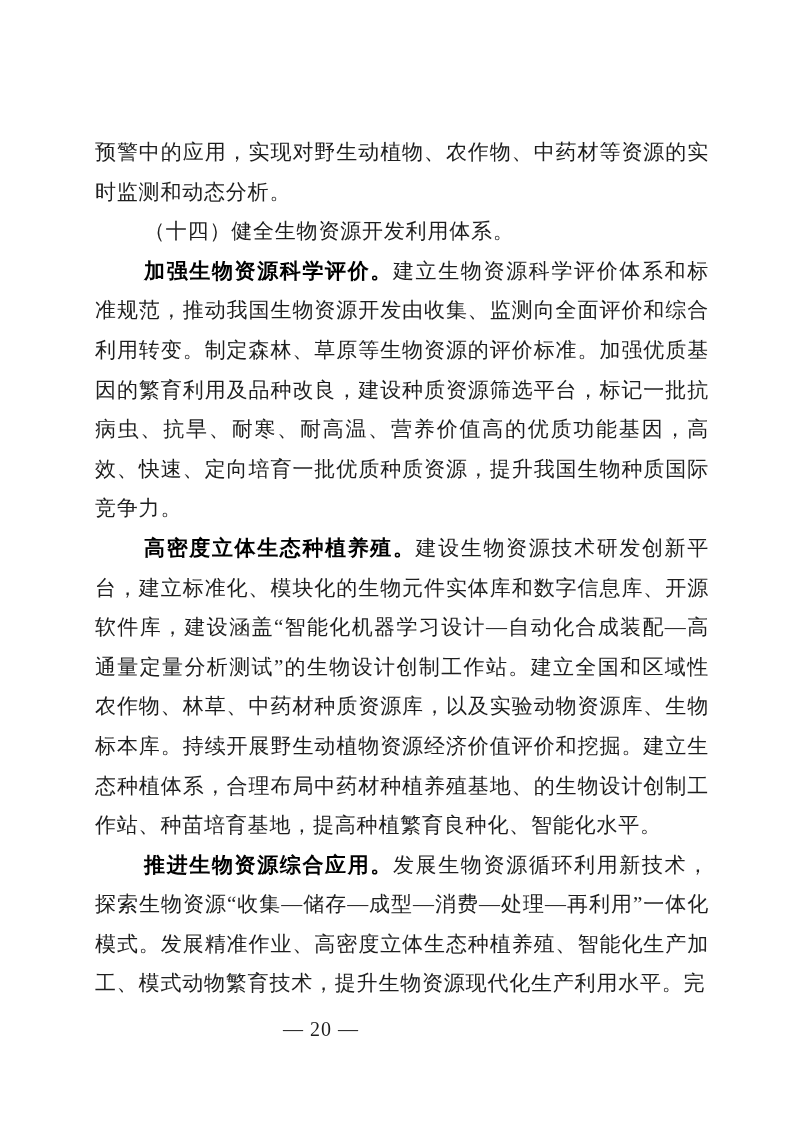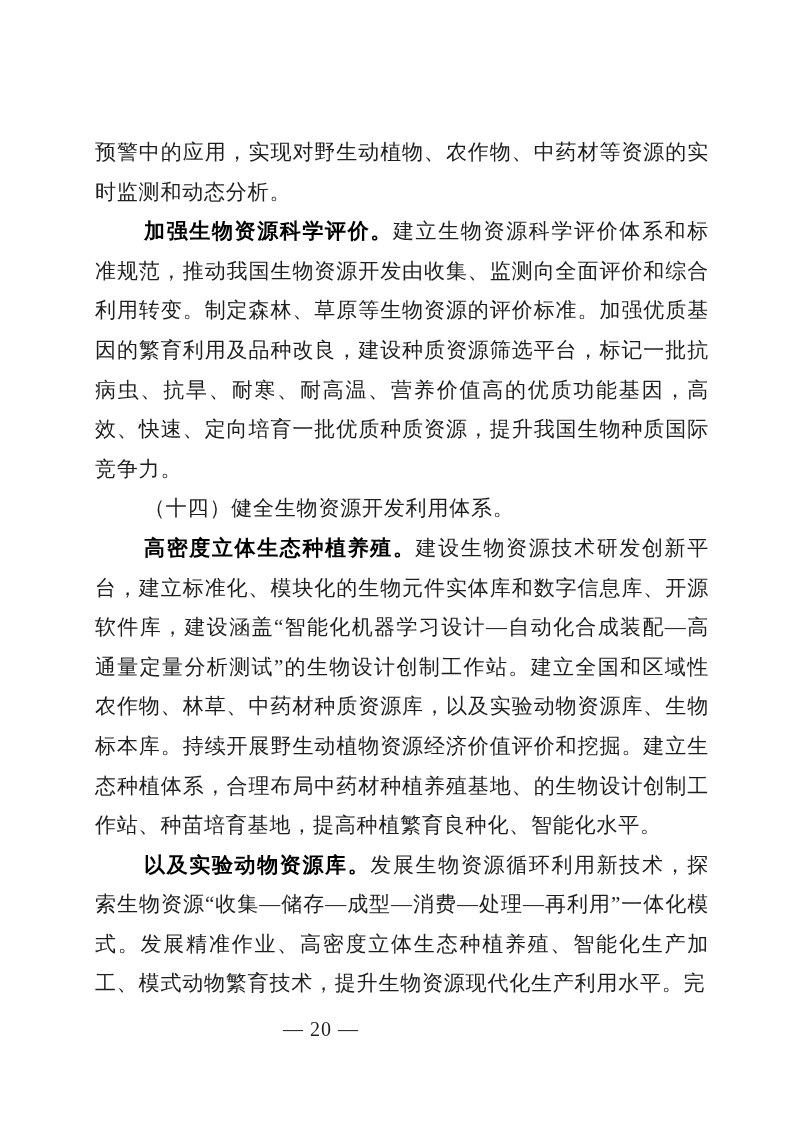--- a/index.html
+++ b/index.html
@@ -51,24 +51,24 @@
   }
 </style>
 </head>
 <body>
 
 <div class="page">
   <div class="content">
 
     <p class="no-indent"><span>预警中的应用，实现对野生动植物、农作物、中药材等资源的实时监测和动态分析。</span></p>
 
+    <p class="indent"><span>（十四）健全生物资源开发利用体系。</span></p>
+
     <p class="indent"><span class="lead">加强生物资源科学评价。</span><span>建立生物资源科学评价体系和标准规范，推动我国生物资源开发由收集、监测向全面评价和综合利用转变。制定森林、草原等生物资源的评价标准。加强优质基因的繁育利用及品种改良，建设种质资源筛选平台，标记一批抗病虫、抗旱、耐寒、耐高温、营养价值高的优质功能基因，高效、快速、定向培育一批优质种质资源，提升我国生物种质国际竞争力。</span></p>
-
-    <p class="indent"><span>（十四）健全生物资源开发利用体系。</span></p>
 
     <p class="indent"><span class="lead">高密度立体生态种植养殖。</span><span>建设生物资源技术研发创新平台，建立标准化、模块化的生物元件实体库和数字信息库、开源软件库，建设涵盖“智能化机器学习设计—自动化合成装配—高通量定量分析测试”的生物设计创制工作站。建立全国和区域性农作物、林草、中药材种质资源库，以及实验动物资源库、生物标本库。持续开展野生动植物资源经济价值评价和挖掘。建立生态种植体系，合理布局中药材种植养殖基地、的生物设计创制工作站、种苗培育基地，提高种植繁育良种化、智能化水平。</span></p>
 
-    <p class="indent"><span class="lead">以及实验动物资源库。</span><span>发展生物资源循环利用新技术，探索生物资源“收集—储存—成型—消费—处理—再利用”一体化模式。发展精准作业、高密度立体生态种植养殖、智能化生产加工、模式动物繁育技术，提升生物资源现代化生产利用水平。完</span></p>
+    <p class="indent"><span class="lead">推进生物资源综合应用。</span><span>发展生物资源循环利用新技术，探索生物资源“收集—储存—成型—消费—处理—再利用”一体化模式。发展精准作业、高密度立体生态种植养殖、智能化生产加工、模式动物繁育技术，提升生物资源现代化生产利用水平。完</span></p>
 
   </div>
 
   <div class="footer">— 20 —</div>
 </div>
 
 </body></html>

